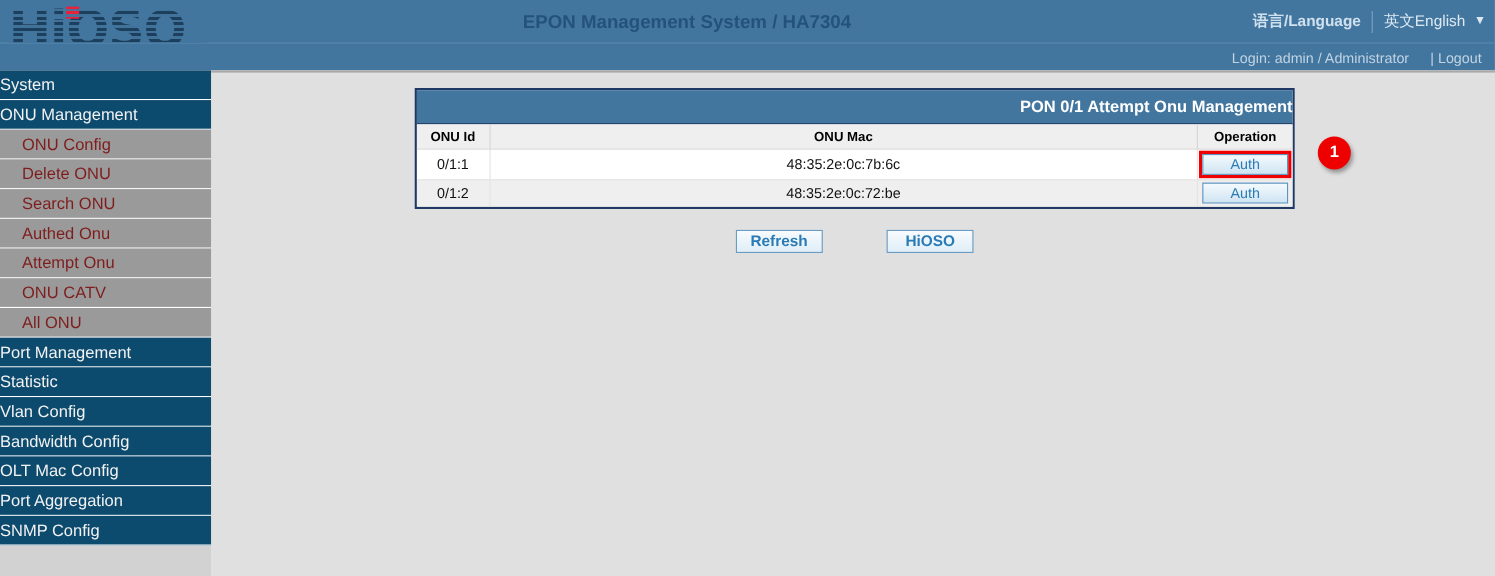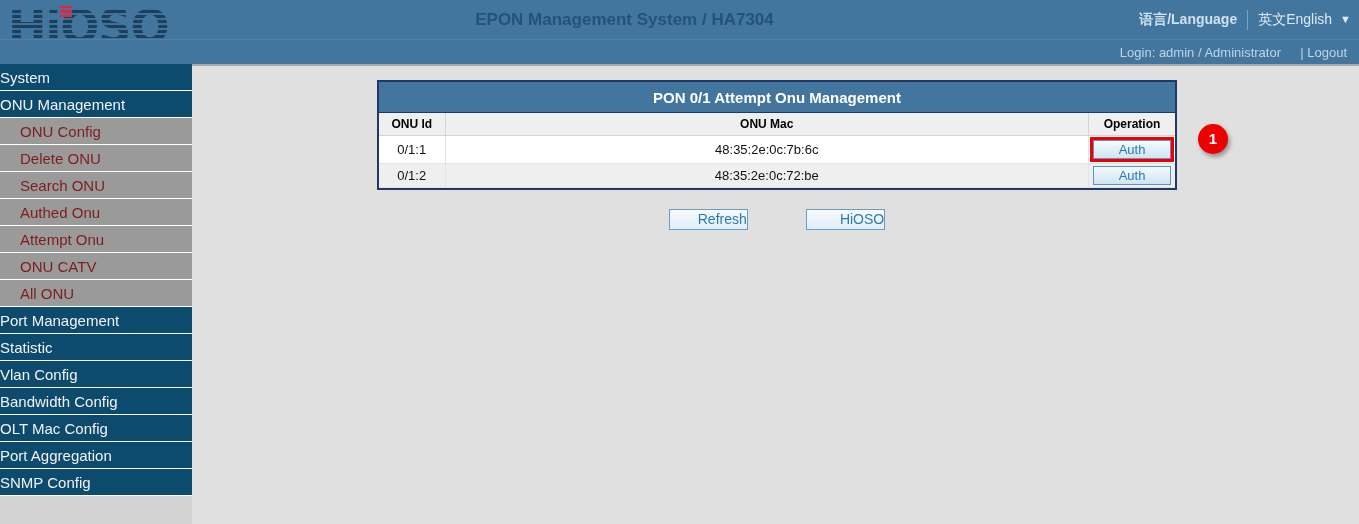--- a/index.html
+++ b/index.html
@@ -122,21 +122,21 @@
     position: absolute; left: 185px; top: 14px;
     width: 800px;
     border: 2px solid #1f3864;
     background: #ffffff;
   }
   #panel-title {
     height: 31px; line-height: 31px;
     background: #43769f;
     color: #ffffff;
     font-size: 15px; font-weight: bold;
-    text-align: center;
+    text-align: right;
     border-bottom: 1px solid #1f3864;
   }
   table.grid {
     width: 100%;
     border-collapse: collapse;
     font-size: 13px;
   }
   table.grid th {
     background: #efefef;
     font-size: 12px;
@@ -194,23 +194,24 @@
     width: 800px;
     text-align: center;
   }
   .action-btn {
     display: inline-block;
     width: 79px; height: 21px; line-height: 19px;
     font-size: 14px;
     color: #2a7bb5;
     background: linear-gradient(to bottom, #f7fbfe 0%, #dfeef8 100%);
     border: 1px solid #6b9cc4;
-    text-align: right;
+    text-align: center;
     cursor: pointer;
     margin: 0 27px;
+    font-weight: bold;
   }
 </style>
 </head>
 <body>
 
 <div id="header">
   <div id="logo">
     <div id="logo-text">HiOSO</div>
     <div id="logo-dot"></div>
     <div id="logo-stripes"></div>

